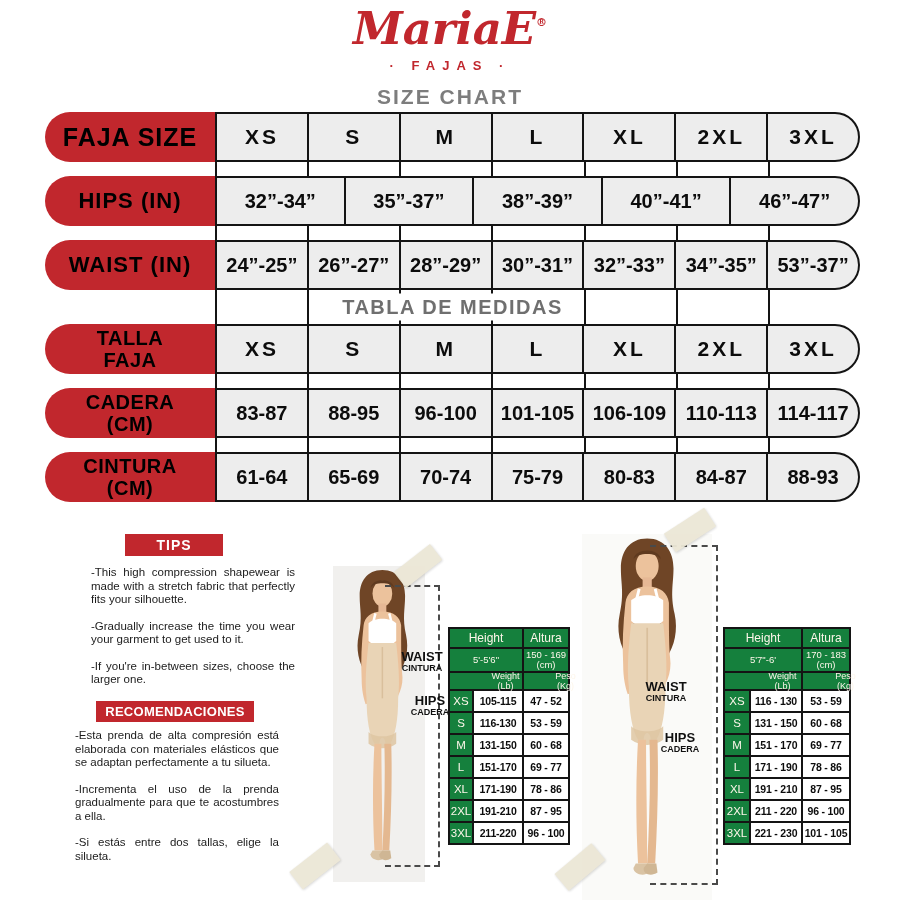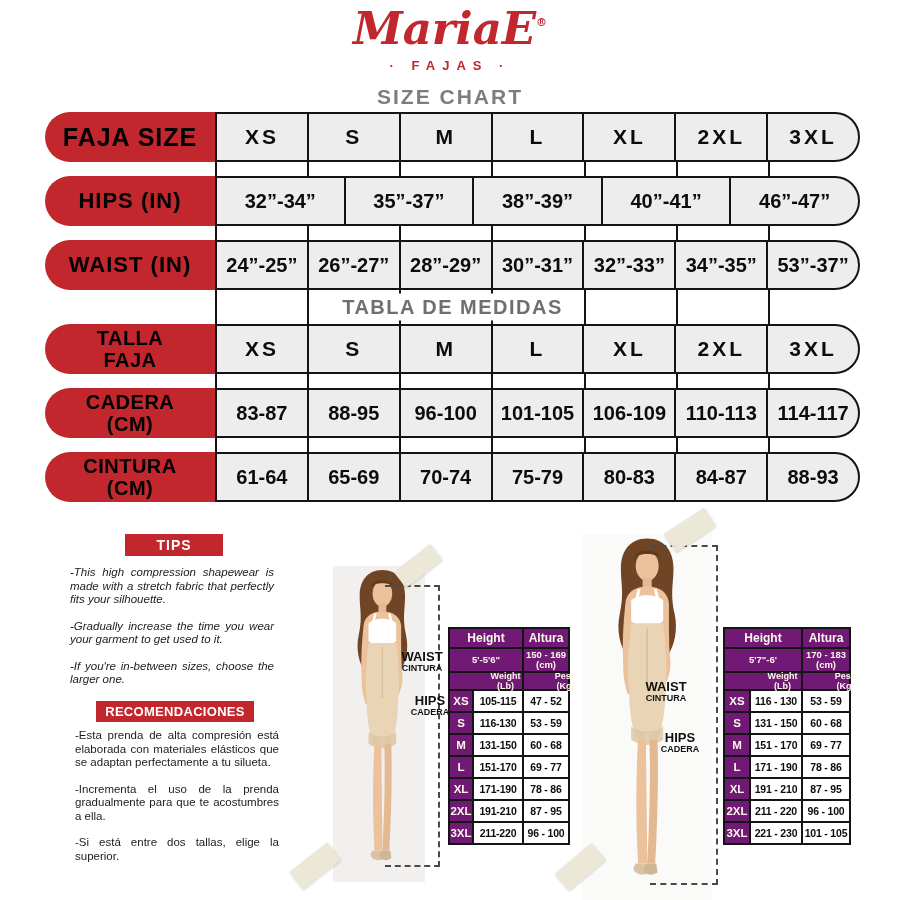--- a/index.html
+++ b/index.html
@@ -37,21 +37,21 @@
   .theadgap .cap{position:absolute;left:0;right:0;top:50%;transform:translateY(-50%);text-align:center;}
   .theadgap .cap b{display:inline-block;background:#fff;padding:2px 18px;font-size:20px;color:#6f6f6f;
         letter-spacing:1.5px;}
 
   
   .banner{position:absolute;background:#c1272d;color:#ffffff;font-weight:bold;
         display:flex;align-items:center;justify-content:center;}
   #tips-banner{left:125px;top:534px;width:98px;height:22px;font-size:14px;letter-spacing:1px;}
   #rec-banner{left:96px;top:701px;width:158px;height:21px;font-size:13px;letter-spacing:.3px;}
   .paras{position:absolute;width:204px;font-size:11.5px;line-height:13.5px;color:#1b1b1b;text-align:justify;}
-  #tips-paras{left:70px;top:566px;font-style:italic;}
+  #tips-paras{left:91px;top:566px;}
   #rec-paras{left:75px;top:729px;}
   .paras p{margin:0 0 13px 0;}
 
   
   .photo{position:absolute;overflow:hidden;}
   #photo1{left:333px;top:566px;width:92px;height:316px;background:#f1f0ee;}
   #photo2{left:582px;top:534px;width:130px;height:366px;background:#fafaf8;}
   .photo svg{display:block;height:100%;margin:0 auto;}
   .dashed{position:absolute;border:2px dashed #4a4a4a;border-left:none;}
   #dash1{left:385px;top:585px;width:53px;height:278px;}
@@ -69,21 +69,21 @@
   #waist2{left:636px;top:680px;width:60px;}
   #hips2{left:650px;top:731px;width:60px;}
 
   
   .wt{position:absolute;display:grid;gap:2px;background:#141414;border:2px solid #141414;z-index:4;}
   #wt1{left:448px;top:627px;grid-template-columns:22px 48px 44px;
        grid-template-rows:18px 22px 16px repeat(7,20px);}
   #wt2{left:723px;top:627px;grid-template-columns:24px 50px 46px;
        grid-template-rows:18px 22px 16px repeat(7,20px);}
   .wc{display:flex;align-items:center;justify-content:center;text-align:center;padding:0 1px;}
-  .wc.red{background:#701a75;color:#fdf6ea;font-weight:bold;}
+  .wc.red{background:#15803d;color:#fdf6ea;font-weight:normal;}
   .wc.white{background:#ffffff;color:#0c0c0c;font-weight:bold;}
   .sp2{grid-column:1/3;}
   .f-head{font-size:12px;}
   .f-range{font-size:9.5px;line-height:1.05;}
   .f-sub{font-size:9px;padding-left:40px;}
   .f-size{font-size:11.5px;}
   .f-val{font-size:10.5px;letter-spacing:-.2px;}
 </style>
 </head>
 <body>
@@ -229,21 +229,21 @@
   <div class="paras" id="tips-paras">
     <p>-This high compression shapewear is made with a stretch fabric that perfectly fits your silhouette.</p>
     <p>-Gradually increase the time you wear your garment to get used to it.</p>
     <p>-If you're in-between sizes, choose the larger one.</p>
   </div>
 
   <div class="banner" id="rec-banner">RECOMENDACIONES</div>
   <div class="paras" id="rec-paras">
     <p>-Esta prenda de alta compresión está elaborada con materiales elásticos que se adaptan perfectamente a tu silueta.</p>
     <p>-Incrementa el uso de la prenda gradualmente para que te acostumbres a ella.</p>
-    <p>-Si está entre dos tallas, elige la superior.</p>
+    <p>-Si estás entre dos tallas, elige la silueta.</p>
   </div>
 
   <div class="photo" id="photo1">
     <svg viewBox="0 0 100 320">
       <g id="figw">
         <path d="M50 4 C34 4 27 16 27 30 C27 44 30 52 26 70 C23 84 26 98 33 108 L40 112 L40 70 L60 70 L60 112 L67 108 C74 98 77 84 74 70 C70 52 73 44 73 30 C73 16 66 4 50 4 Z" fill="#6f4526"></path>
         <ellipse cx="50" cy="28" rx="10" ry="13" fill="#ecc29c"></ellipse>
         <path d="M38 22 C40 12 60 12 62 22 C58 16 42 16 38 22 Z" fill="#5f3a1f"></path>
         <rect x="46" y="38" width="8" height="10" fill="#e6b895"></rect>
         <path d="M50 46 C38 46 32 52 31 60 C29 78 28 96 29 114 C29 126 31 134 33 140 L39 138 C37 120 36 98 38 78 L62 78 C64 98 66 110 64 122 C60 132 54 136 52 138 L58 142 C66 134 72 122 70 108 C69 96 69 84 69 60 C68 52 62 46 50 46 Z" fill="#ecc29c"></path>

